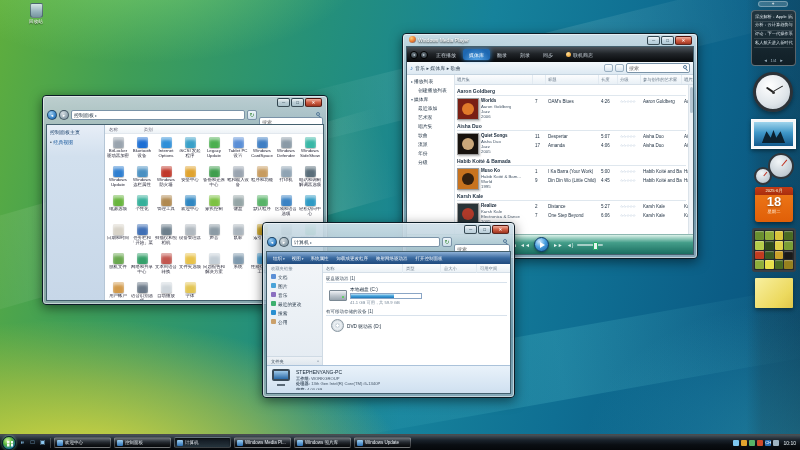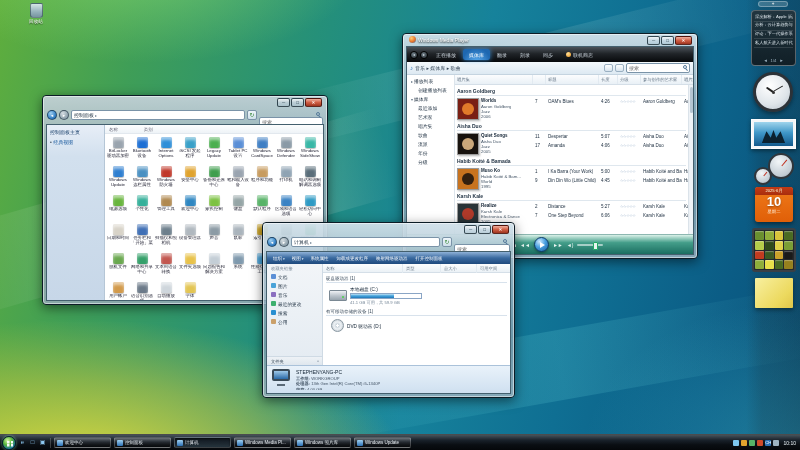--- a/index.html
+++ b/index.html
@@ -221,21 +221,21 @@
   <div class="gad" id="gcpu">
     <div class="gauge g1">
         <div class="needle"></div>
       </div>
     <div class="gauge g2">
         <div class="needle"></div>
       </div>
   </div>
   <div class="gad" id="gcal">
     <div class="calhdr">2025·6月</div>
-    <div class="calday">10</div>
+    <div class="calday">18</div>
     <div class="calwd">星期二</div>
   </div>
   <div class="gad" id="gpuz">
       <span class="ptile" style="background: rgb(106, 143, 47);"></span>
       <span class="ptile" style="background: rgb(143, 174, 58);"></span>
       <span class="ptile" style="background: rgb(217, 197, 58);"></span>
       <span class="ptile" style="background: rgb(74, 107, 34);"></span>
       <span class="ptile" style="background: rgb(181, 204, 74);"></span>
       <span class="ptile" style="background: rgb(47, 74, 26);"></span>
       <span class="ptile" style="background: rgb(224, 210, 74);"></span>

